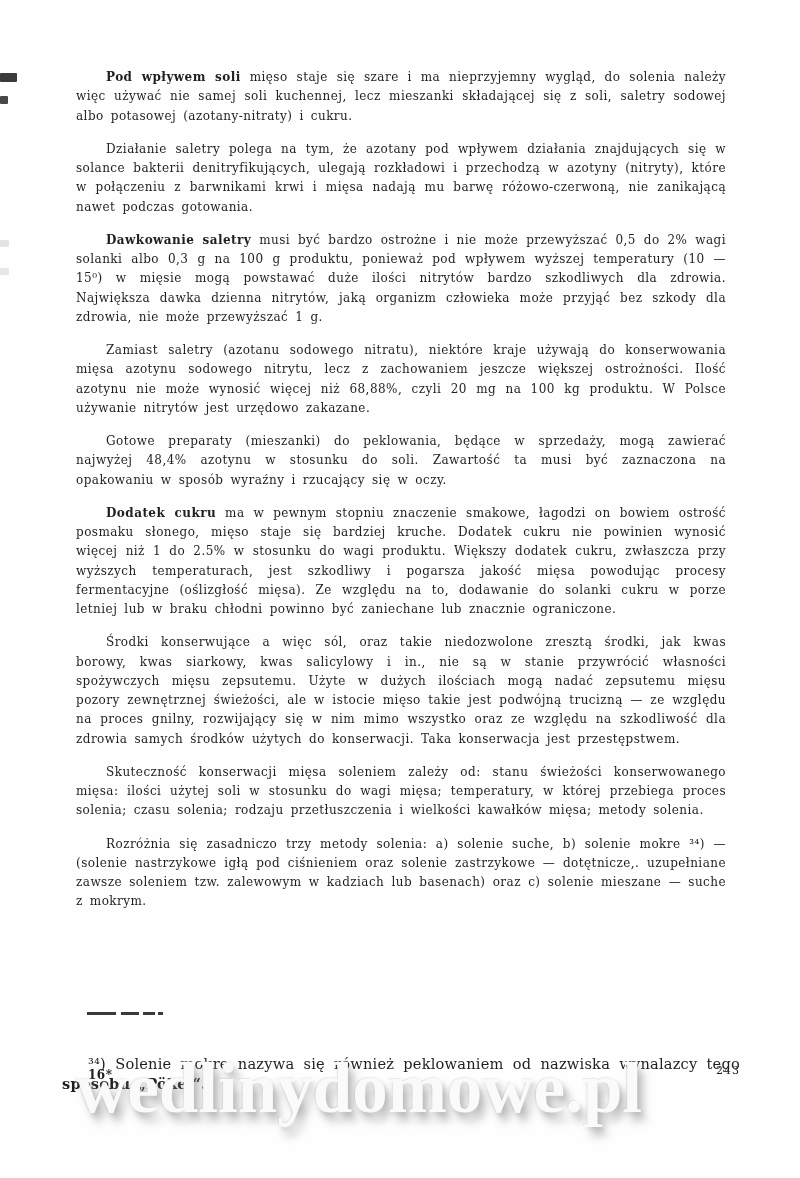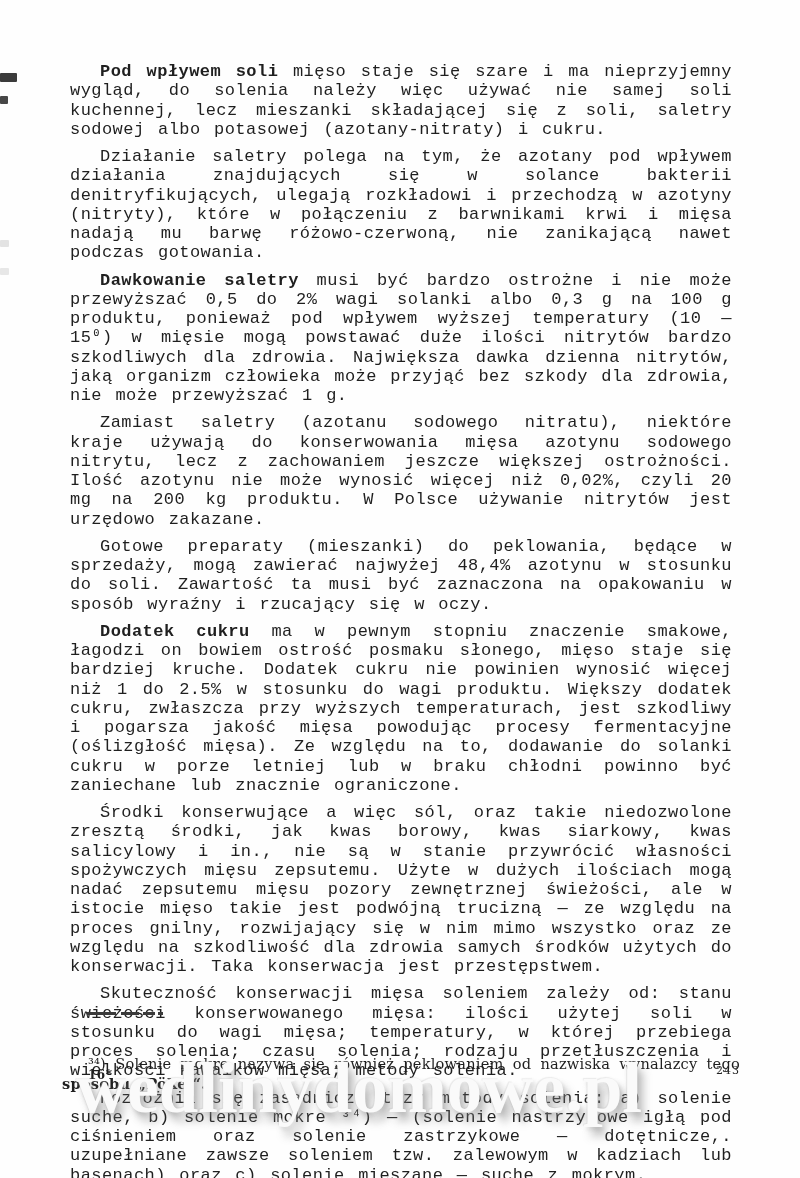--- a/index.html
+++ b/index.html
@@ -12,29 +12,28 @@
     font-family:"DejaVu Serif", serif;
     color:#1f1f1f;
   }
   
   .text-block{
     position:absolute;
     left:62px; top:54px;
     width:678px;
   }
   .para{
-    margin:8px;
+    margin:14px;
     text-align:justify;
     text-indent:30px;
-    font-size:17px;
+    font-size:12px;
     line-height:19.25px;
     letter-spacing:0.45px;
     word-spacing:2.8px;
     color:#1f1f1f;
-    font-family:Liberation Mono, monospace;
   }
   .para b{font-weight:bold;}
   
   .footnote-rule{
     position:absolute;
     left:87px; top:1012px;
     width:76px; height:3px;
     background:linear-gradient(90deg,
       #3a3a3a 0 38%, transparent 38% 45%,
       #3a3a3a 45% 68%, transparent 68% 74%,
@@ -103,21 +102,21 @@
 
   <div class="scan-mark scan-mark-1"></div>
   <div class="scan-mark scan-mark-2"></div>
   <div class="scan-mark scan-mark-3"></div>
   <div class="scan-mark scan-mark-4"></div>
 
   <div class="text-block">
     <p class="para"><b>Pod wpływem soli</b><span> mięso staje się szare i ma nieprzyjemny wygląd, do solenia należy więc używać nie samej soli kuchennej, lecz mieszanki składającej się z soli, saletry sodowej albo potasowej (azotany-nitraty) i cukru.</span></p>
     <p class="para"><span>Działanie saletry polega na tym, że azotany pod wpływem działania znajdujących się w solance bakterii denitryfikujących, ulegają rozkładowi i przechodzą w azotyny (nitryty), które w połączeniu z barwnikami krwi i mięsa nadają mu barwę różowo-czerwoną, nie zanikającą nawet podczas gotowania.</span></p>
     <p class="para"><b>Dawkowanie saletry</b><span> musi być bardzo ostrożne i nie może przewyższać 0,5 do 2% wagi solanki albo 0,3 g na 100 g produktu, ponieważ pod wpływem wyższej temperatury (10 — 15⁰) w mięsie mogą powstawać duże ilości nitrytów bardzo szkodliwych dla zdrowia. Największa dawka dzienna nitrytów, jaką organizm człowieka może przyjąć bez szkody dla zdrowia, nie może przewyższać 1 g.</span></p>
-    <p class="para"><span>Zamiast saletry (azotanu sodowego nitratu), niektóre kraje używają do konserwowania mięsa azotynu sodowego nitrytu, lecz z zachowaniem jeszcze większej ostrożności. Ilość azotynu nie może wynosić więcej niż 0,02%, czyli 20 mg na 200 kg produktu. W Polsce używanie nitrytów jest urzędowo zakazane.</span></p>
+    <p class="para"><span>Zamiast saletry (azotanu sodowego nitratu), niektóre kraje używają do konserwowania mięsa azotynu sodowego nitrytu, lecz z zachowaniem jeszcze większej ostrożności. Ilość azotynu nie może wynosić więcej niż 68,88%, czyli 20 mg na 100 kg produktu. W Polsce używanie nitrytów jest urzędowo zakazane.</span></p>
     <p class="para"><span>Gotowe preparaty (mieszanki) do peklowania, będące w sprzedaży, mogą zawierać najwyżej 48,4% azotynu w stosunku do soli. Zawartość ta musi być zaznaczona na opakowaniu w sposób wyraźny i rzucający się w oczy.</span></p>
     <p class="para"><b>Dodatek cukru</b><span> ma w pewnym stopniu znaczenie smakowe, łagodzi on bowiem ostrość posmaku słonego, mięso staje się bardziej kruche. Dodatek cukru nie powinien wynosić więcej niż 1 do 2.5% w stosunku do wagi produktu. Większy dodatek cukru, zwłaszcza przy wyższych temperaturach, jest szkodliwy i pogarsza jakość mięsa powodując procesy fermentacyjne (oślizgłość mięsa). Ze względu na to, dodawanie do solanki cukru w porze letniej lub w braku chłodni powinno być zaniechane lub znacznie ograniczone.</span></p>
     <p class="para"><span>Środki konserwujące a więc sól, oraz takie niedozwolone zresztą środki, jak kwas borowy, kwas siarkowy, kwas salicylowy i in., nie są w stanie przywrócić własności spożywczych mięsu zepsutemu. Użyte w dużych ilościach mogą nadać zepsutemu mięsu pozory zewnętrznej świeżości, ale w istocie mięso takie jest podwójną trucizną — ze względu na proces gnilny, rozwijający się w nim mimo wszystko oraz ze względu na szkodliwość dla zdrowia samych środków użytych do konserwacji. Taka konserwacja jest przestępstwem.</span></p>
     <p class="para"><span>Skuteczność konserwacji mięsa soleniem zależy od: stanu świeżości konserwowanego mięsa: ilości użytej soli w stosunku do wagi mięsa; temperatury, w której przebiega proces solenia; czasu solenia; rodzaju przetłuszczenia i wielkości kawałków mięsa; metody solenia.</span></p>
     <p class="para"><span>Rozróżnia się zasadniczo trzy metody solenia: a) solenie suche, b) solenie mokre ³⁴) — (solenie nastrzykowe igłą pod ciśnieniem oraz solenie zastrzykowe — dotętnicze,. uzupełniane zawsze soleniem tzw. zalewowym w kadziach lub basenach) oraz c) solenie mieszane — suche z mokrym.</span></p>
   </div>
 
   <div class="footnote-rule"></div>
 
   <div class="footnote">

